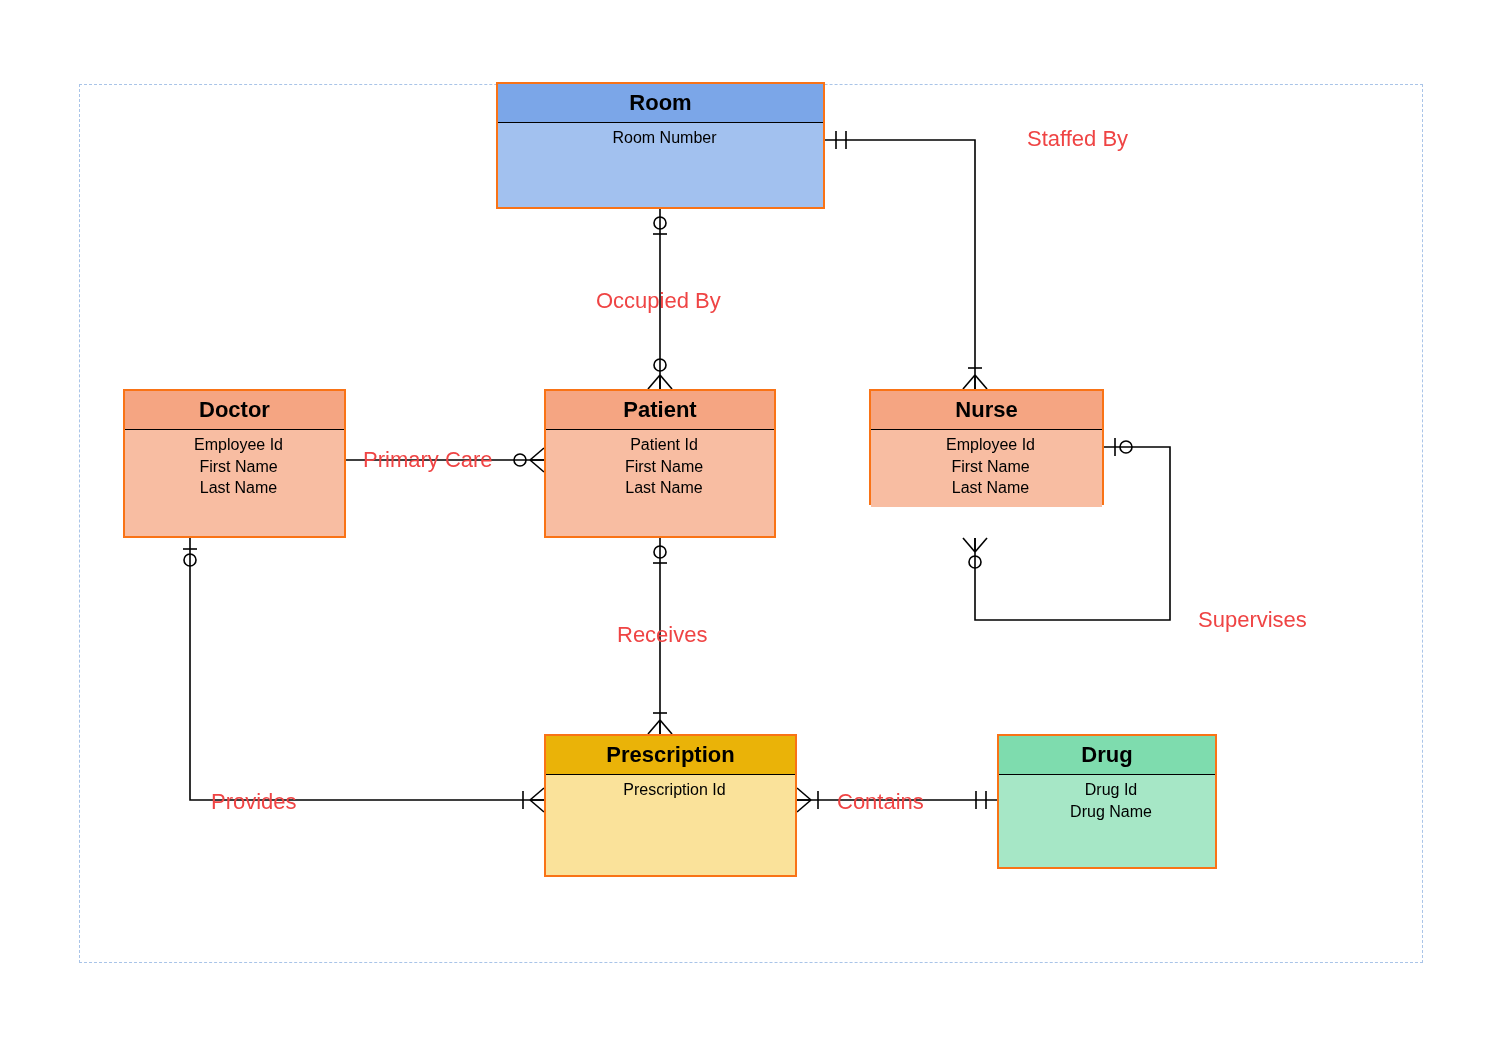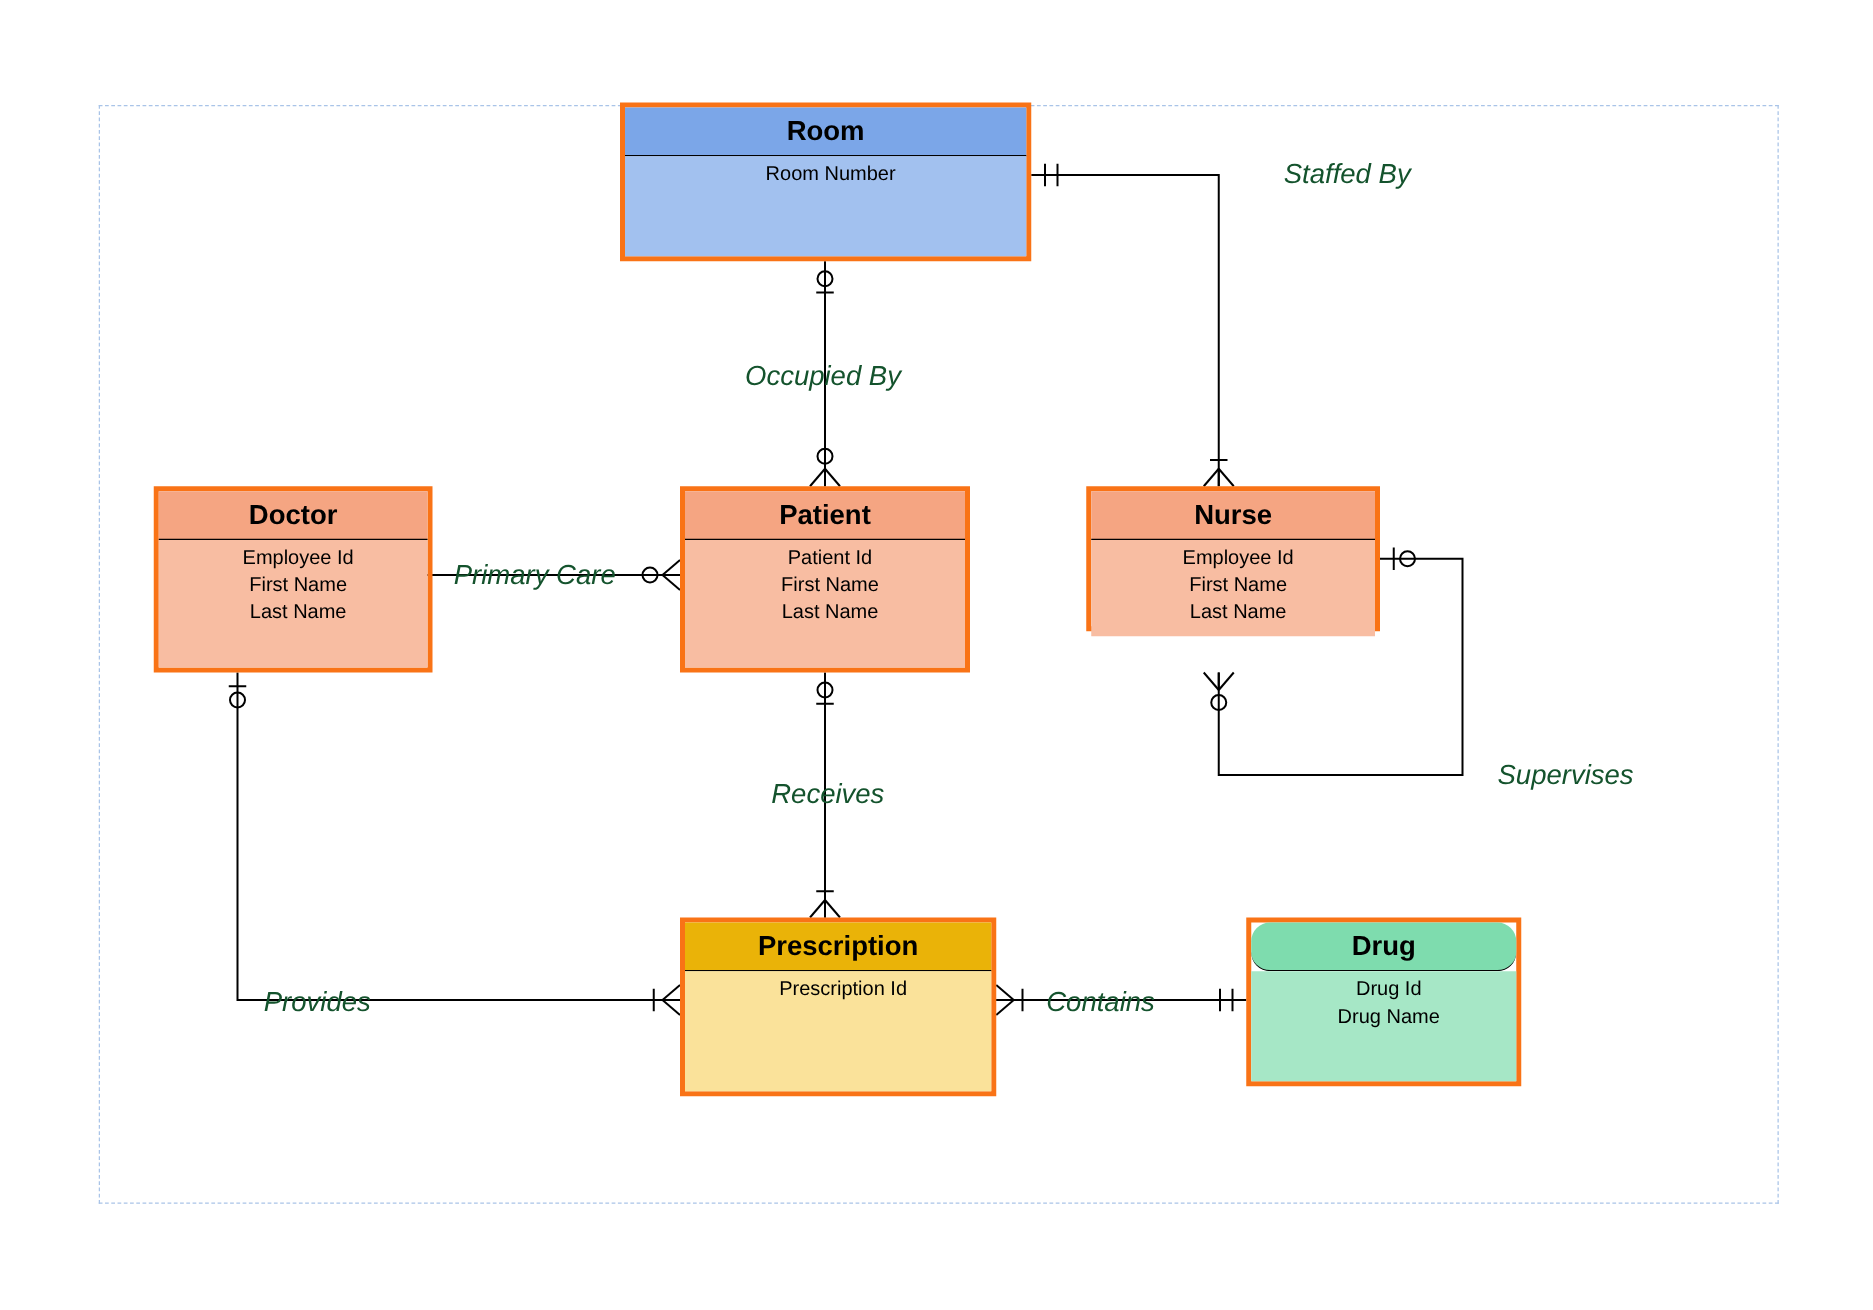--- a/index.html
+++ b/index.html
@@ -23,53 +23,52 @@
   svg.lines {
     position: absolute;
     left: 0;
     top: 0;
     width: 1498px;
     height: 1048px;
     pointer-events: none;
   }
   .entity {
     position: absolute;
-    border: 4px solid #f97316;
+    border: 2px solid #f97316;
     display: flex;
     flex-direction: column;
   }
   .entity-header {
     text-align: center;
     font-weight: bold;
     font-size: 22px;
     padding: 6px 4px;
     border-bottom: 1px solid #000;
   }
   .entity-body {
     text-align: center;
     font-size: 16px;
     padding: 4px 0 8px 8px;
     flex: 1;
   }
   .entity-body .attr { line-height: 1.35; }
   .rel-label {
     position: absolute;
-    font-style: italic;
     font-size: 22px;
-    color: #14532d;
+    color: #ef4444;
     white-space: nowrap;
   }
   
   .c-blue   { background: #7ba6e8; }
   .c-blue-b { background: #a2c1ef; }
   .c-orange { background: #f5a582; }
   .c-orange-b { background: #f8bda2; }
   .c-yellow { background: #eab308; }
   .c-yellow-b { background: #fae29a; }
-  .c-green  { background: #7edcae; border-radius: 15px; }
+  .c-green  { background: #7edcae; }
   .c-green-b { background: #a6e7c6; }
 </style>
 </head>
 <body>
 
 <div class="canvas"></div>
 
 <svg class="lines" xmlns="http://www.w3.org/2000/svg">
   <g stroke="#000" stroke-width="1.6" fill="none">
 

